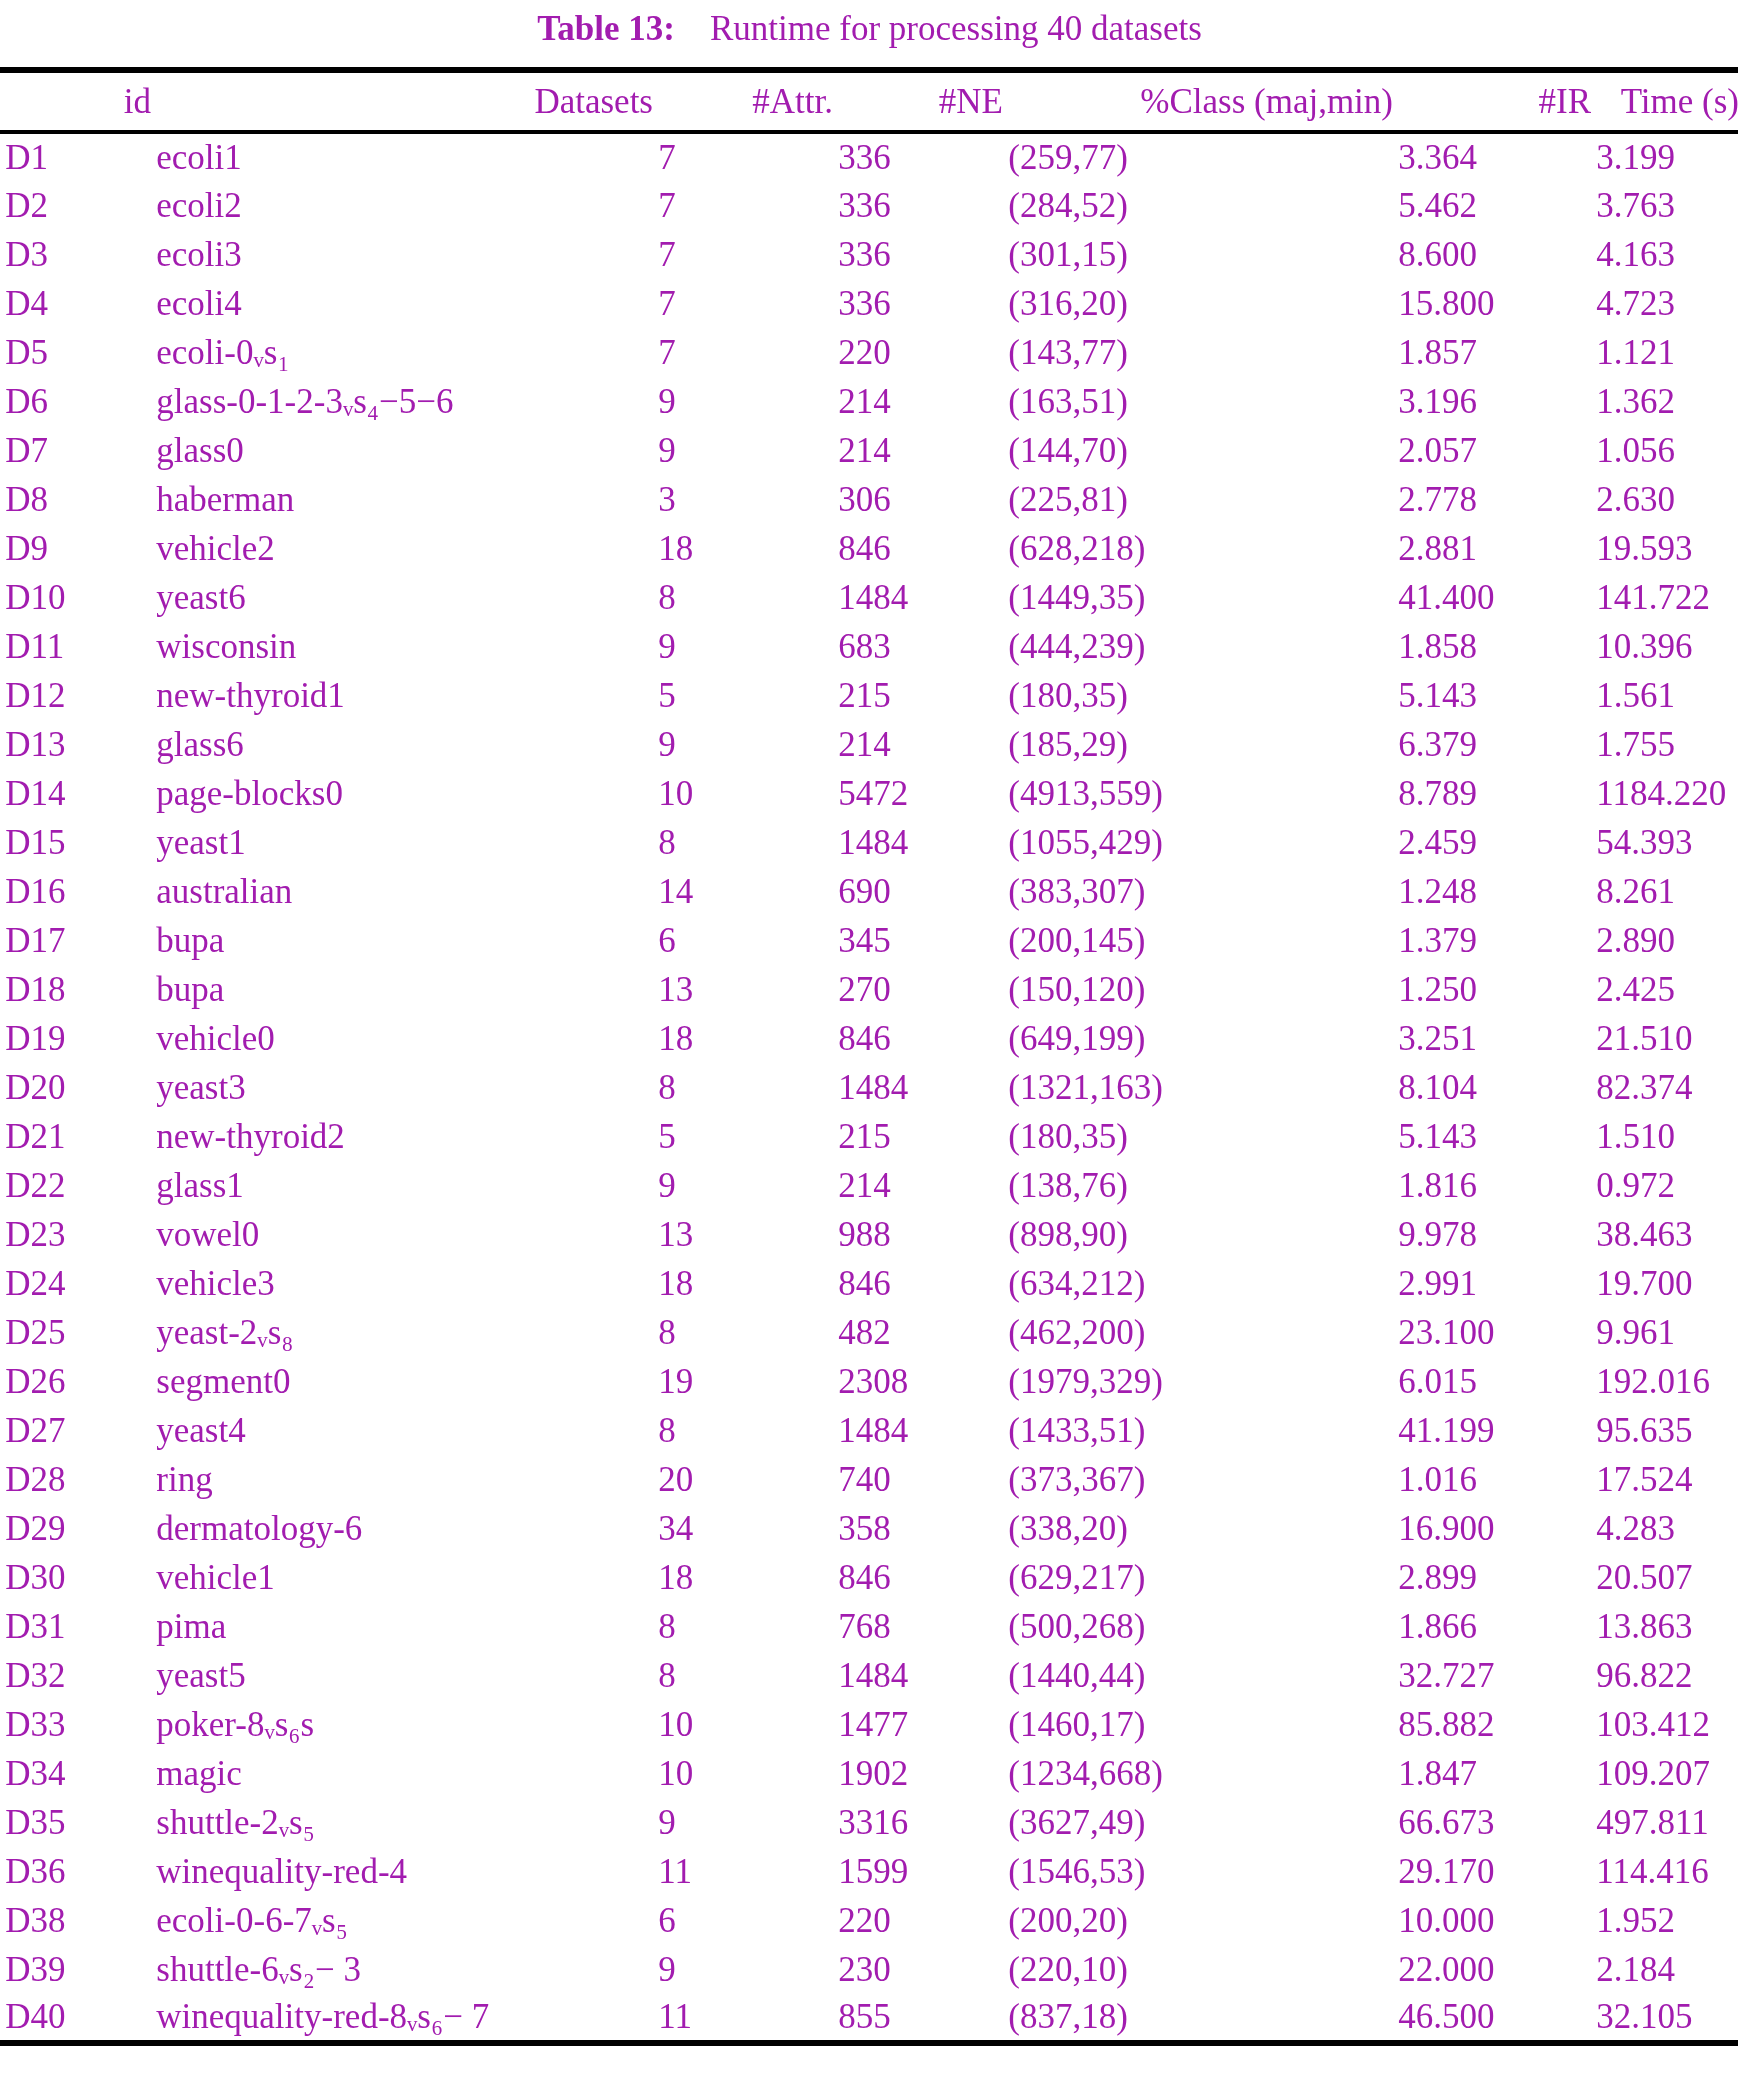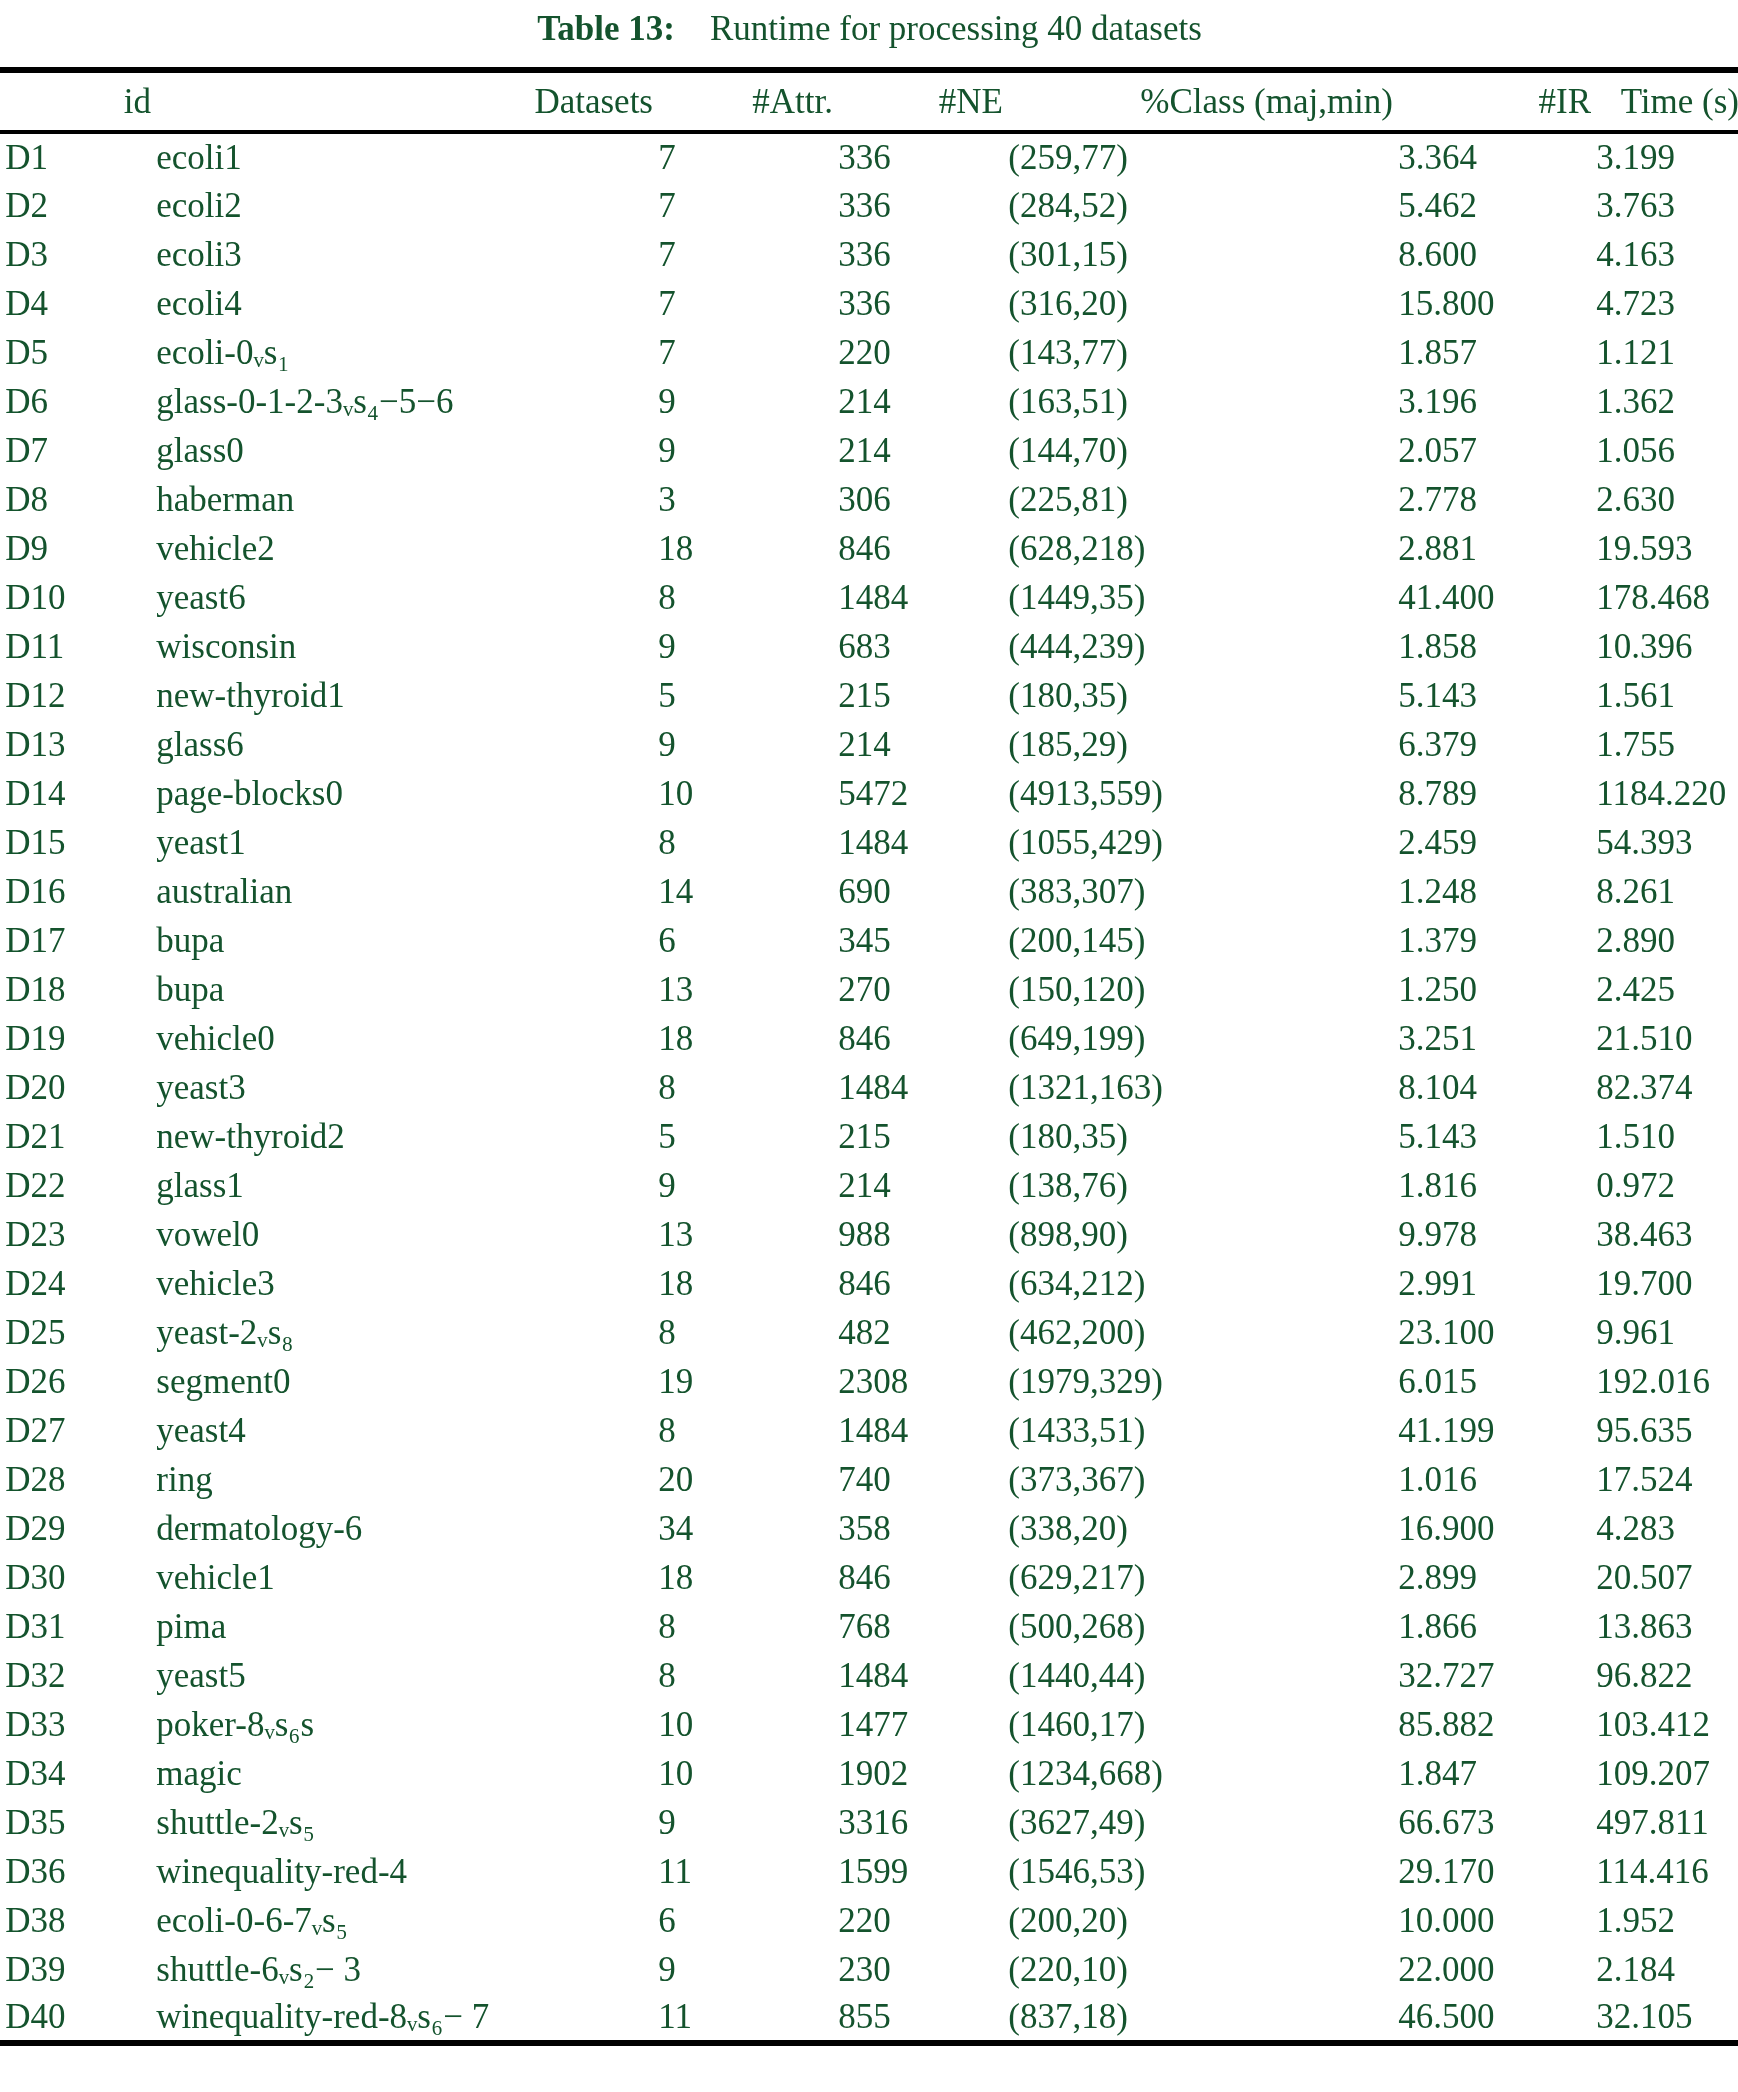--- a/index.html
+++ b/index.html
@@ -5,21 +5,21 @@
   html, body {
     margin: 0;
     padding: 0;
     background: #ffffff;
   }
   #page {
     position: relative;
     width: 1739px;
     height: 2093px;
     background: #ffffff;
-    color: #14532d;
+    color: #a21caf;
     font-family: "Liberation Serif", "DejaVu Serif", serif;
     overflow: hidden;
   }
   #caption {
     width: 100%;
     text-align: center;
     font-size: 35px;
     line-height: 43px;
     padding-top: 7px;
     white-space: nowrap;
@@ -185,21 +185,21 @@
           <td>2.881</td>
           <td>19.593</td>
         </tr>
         <tr>
           <td>D10</td>
           <td>yeast6</td>
           <td>8</td>
           <td>1484</td>
           <td>(1449,35)</td>
           <td>41.400</td>
-          <td>178.468</td>
+          <td>141.722</td>
         </tr>
         <tr>
           <td>D11</td>
           <td>wisconsin</td>
           <td>9</td>
           <td>683</td>
           <td>(444,239)</td>
           <td>1.858</td>
           <td>10.396</td>
         </tr>

